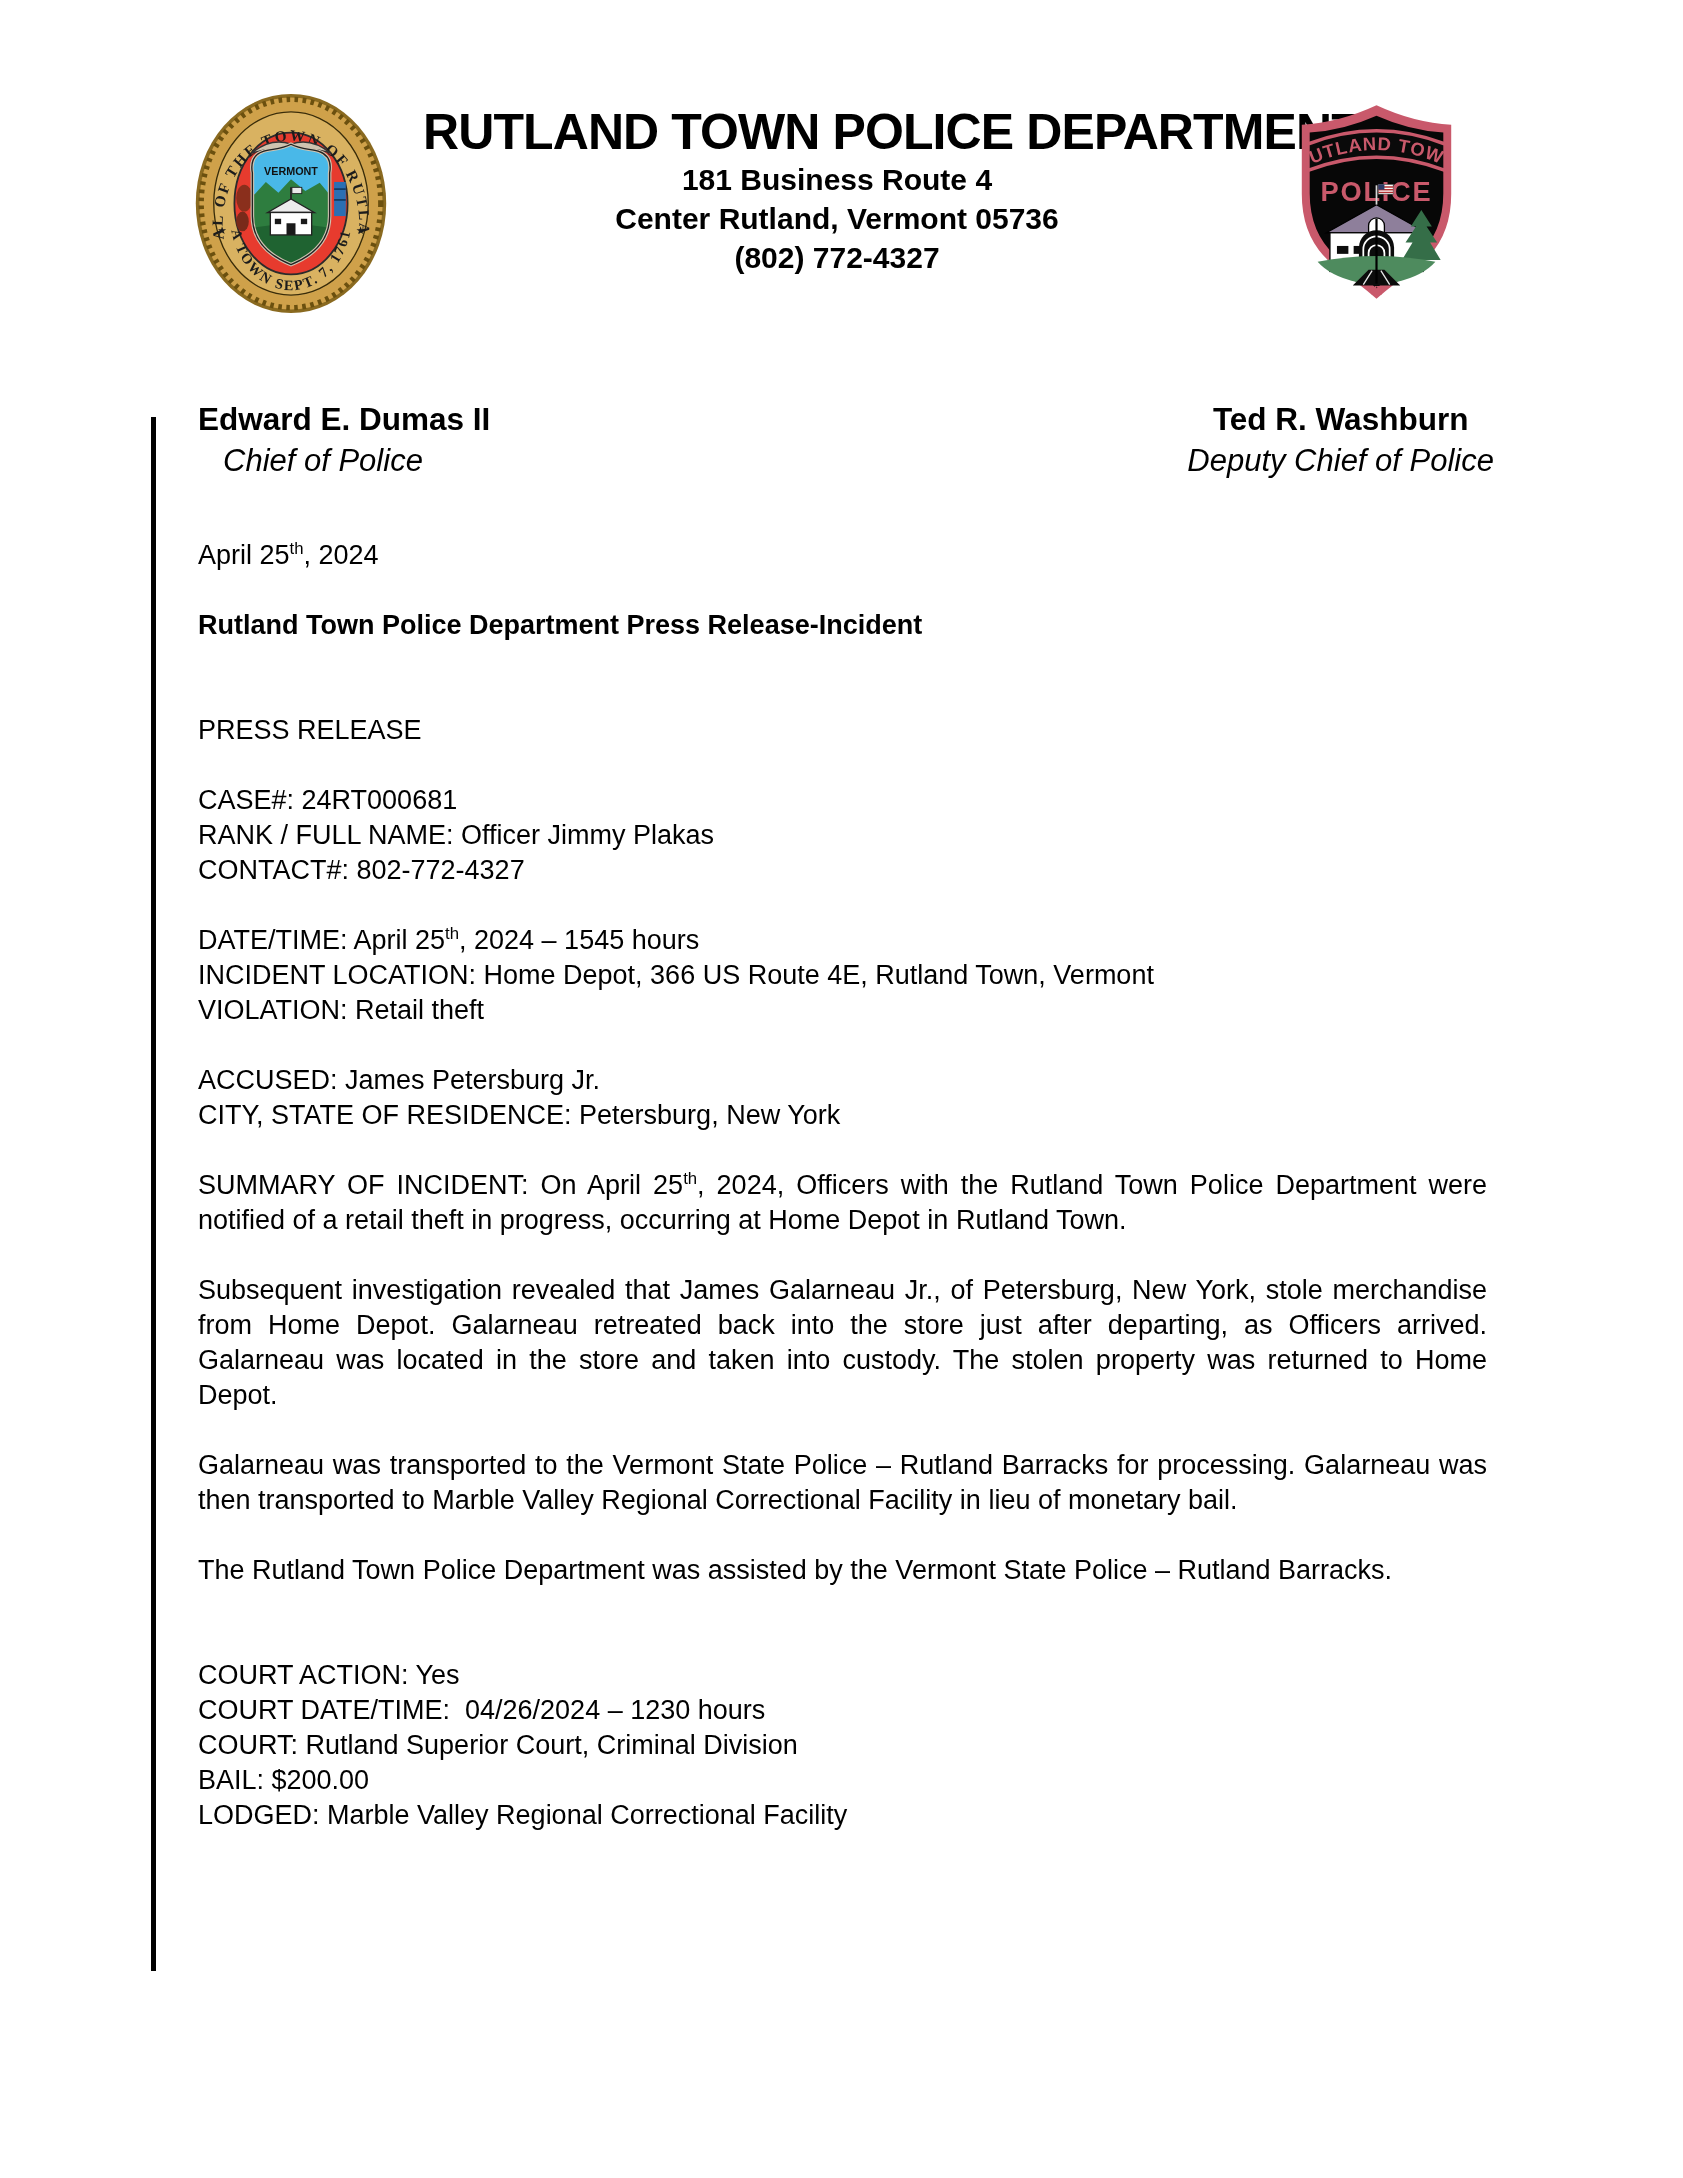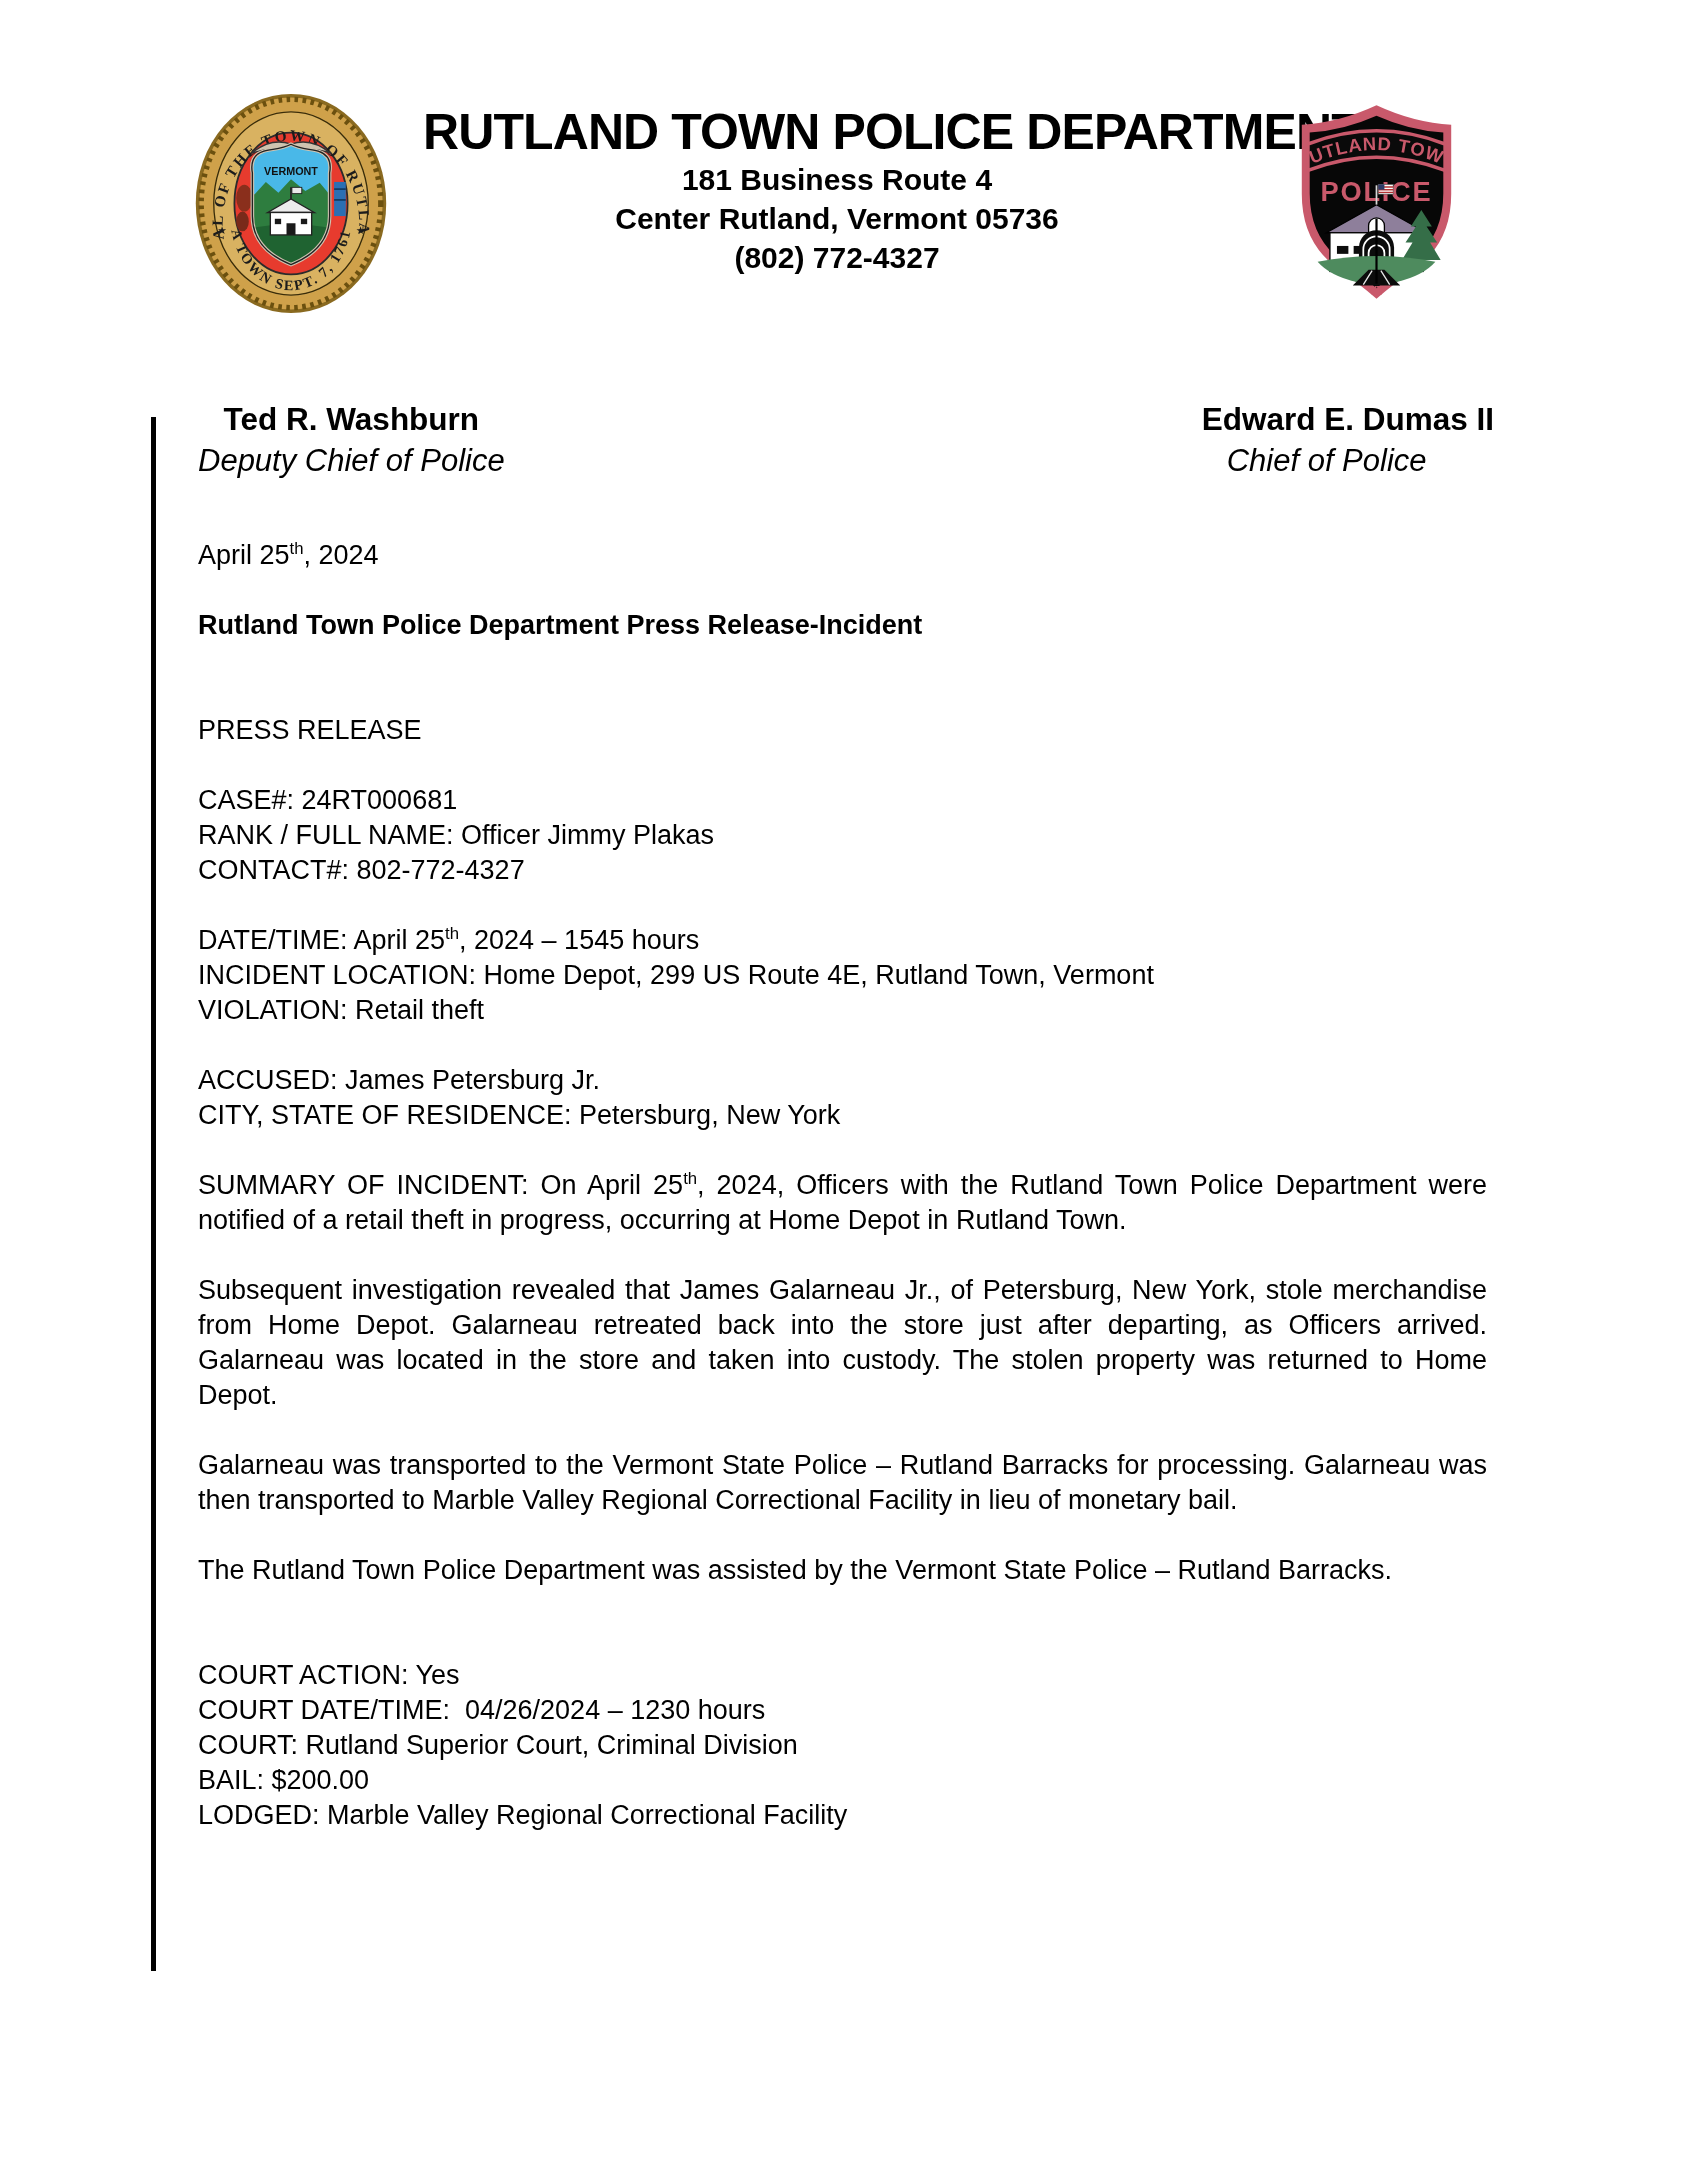--- a/index.html
+++ b/index.html
@@ -118,48 +118,48 @@
       <polygon points="86,190 104,190 122,208 68,208" fill="#0c0c0c"></polygon>
       <path d="M90 191 L80 207 M100 191 L110 207" stroke="#e8e8e8" stroke-width="1.5"></path>
       <line x1="95" y1="132" x2="95" y2="206" stroke="#000" stroke-width="2.5"></line>
     </g>
     <text x="95" y="219" text-anchor="middle" font-size="14" font-weight="bold" fill="#c9596b">VT</text>
   </svg>
 
   <div class="vrule"></div>
 
   <div class="officials">
+    <div class="official left">
+      <div class="official-name">Edward E. Dumas II</div>
+      <div class="official-title">Chief of Police</div>
+    </div>
     <div class="official right">
       <div class="official-name">Ted R. Washburn</div>
       <div class="official-title">Deputy Chief of Police</div>
-    </div>
-    <div class="official left">
-      <div class="official-name">Edward E. Dumas II</div>
-      <div class="official-title">Chief of Police</div>
     </div>
   </div>
 
   <div class="content">
 
     <div class="line"><span>April 25</span><sup class="sp">th</sup><span>, 2024</span></div>
 
     <div class="gap"></div>
     <div class="line doc-title">Rutland Town Police Department Press Release-Incident</div>
 
     <div class="gap2"></div>
     <div class="line">PRESS RELEASE</div>
 
     <div class="gap"></div>
     <div class="line">CASE#: 24RT000681</div>
     <div class="line">RANK / FULL NAME: Officer Jimmy Plakas</div>
     <div class="line">CONTACT#: 802-772-4327</div>
 
     <div class="gap"></div>
     <div class="line"><span>DATE/TIME: April 25</span><sup class="sp">th</sup><span>, 2024 – 1545 hours</span></div>
-    <div class="line">INCIDENT LOCATION: Home Depot, 299 US Route 4E, Rutland Town, Vermont</div>
+    <div class="line">INCIDENT LOCATION: Home Depot, 366 US Route 4E, Rutland Town, Vermont</div>
     <div class="line">VIOLATION: Retail theft</div>
 
     <div class="gap"></div>
     <div class="line">ACCUSED: James Petersburg Jr.</div>
     <div class="line">CITY, STATE OF RESIDENCE: Petersburg, New York</div>
 
     <div class="gap"></div>
     <div class="para"><span>SUMMARY OF INCIDENT: On April 25</span><sup class="sp">th</sup><span>, 2024, Officers with the Rutland Town Police Department were notified of a retail theft in progress, occurring at Home Depot in Rutland Town.</span></div>
 
     <div class="gap"></div>

